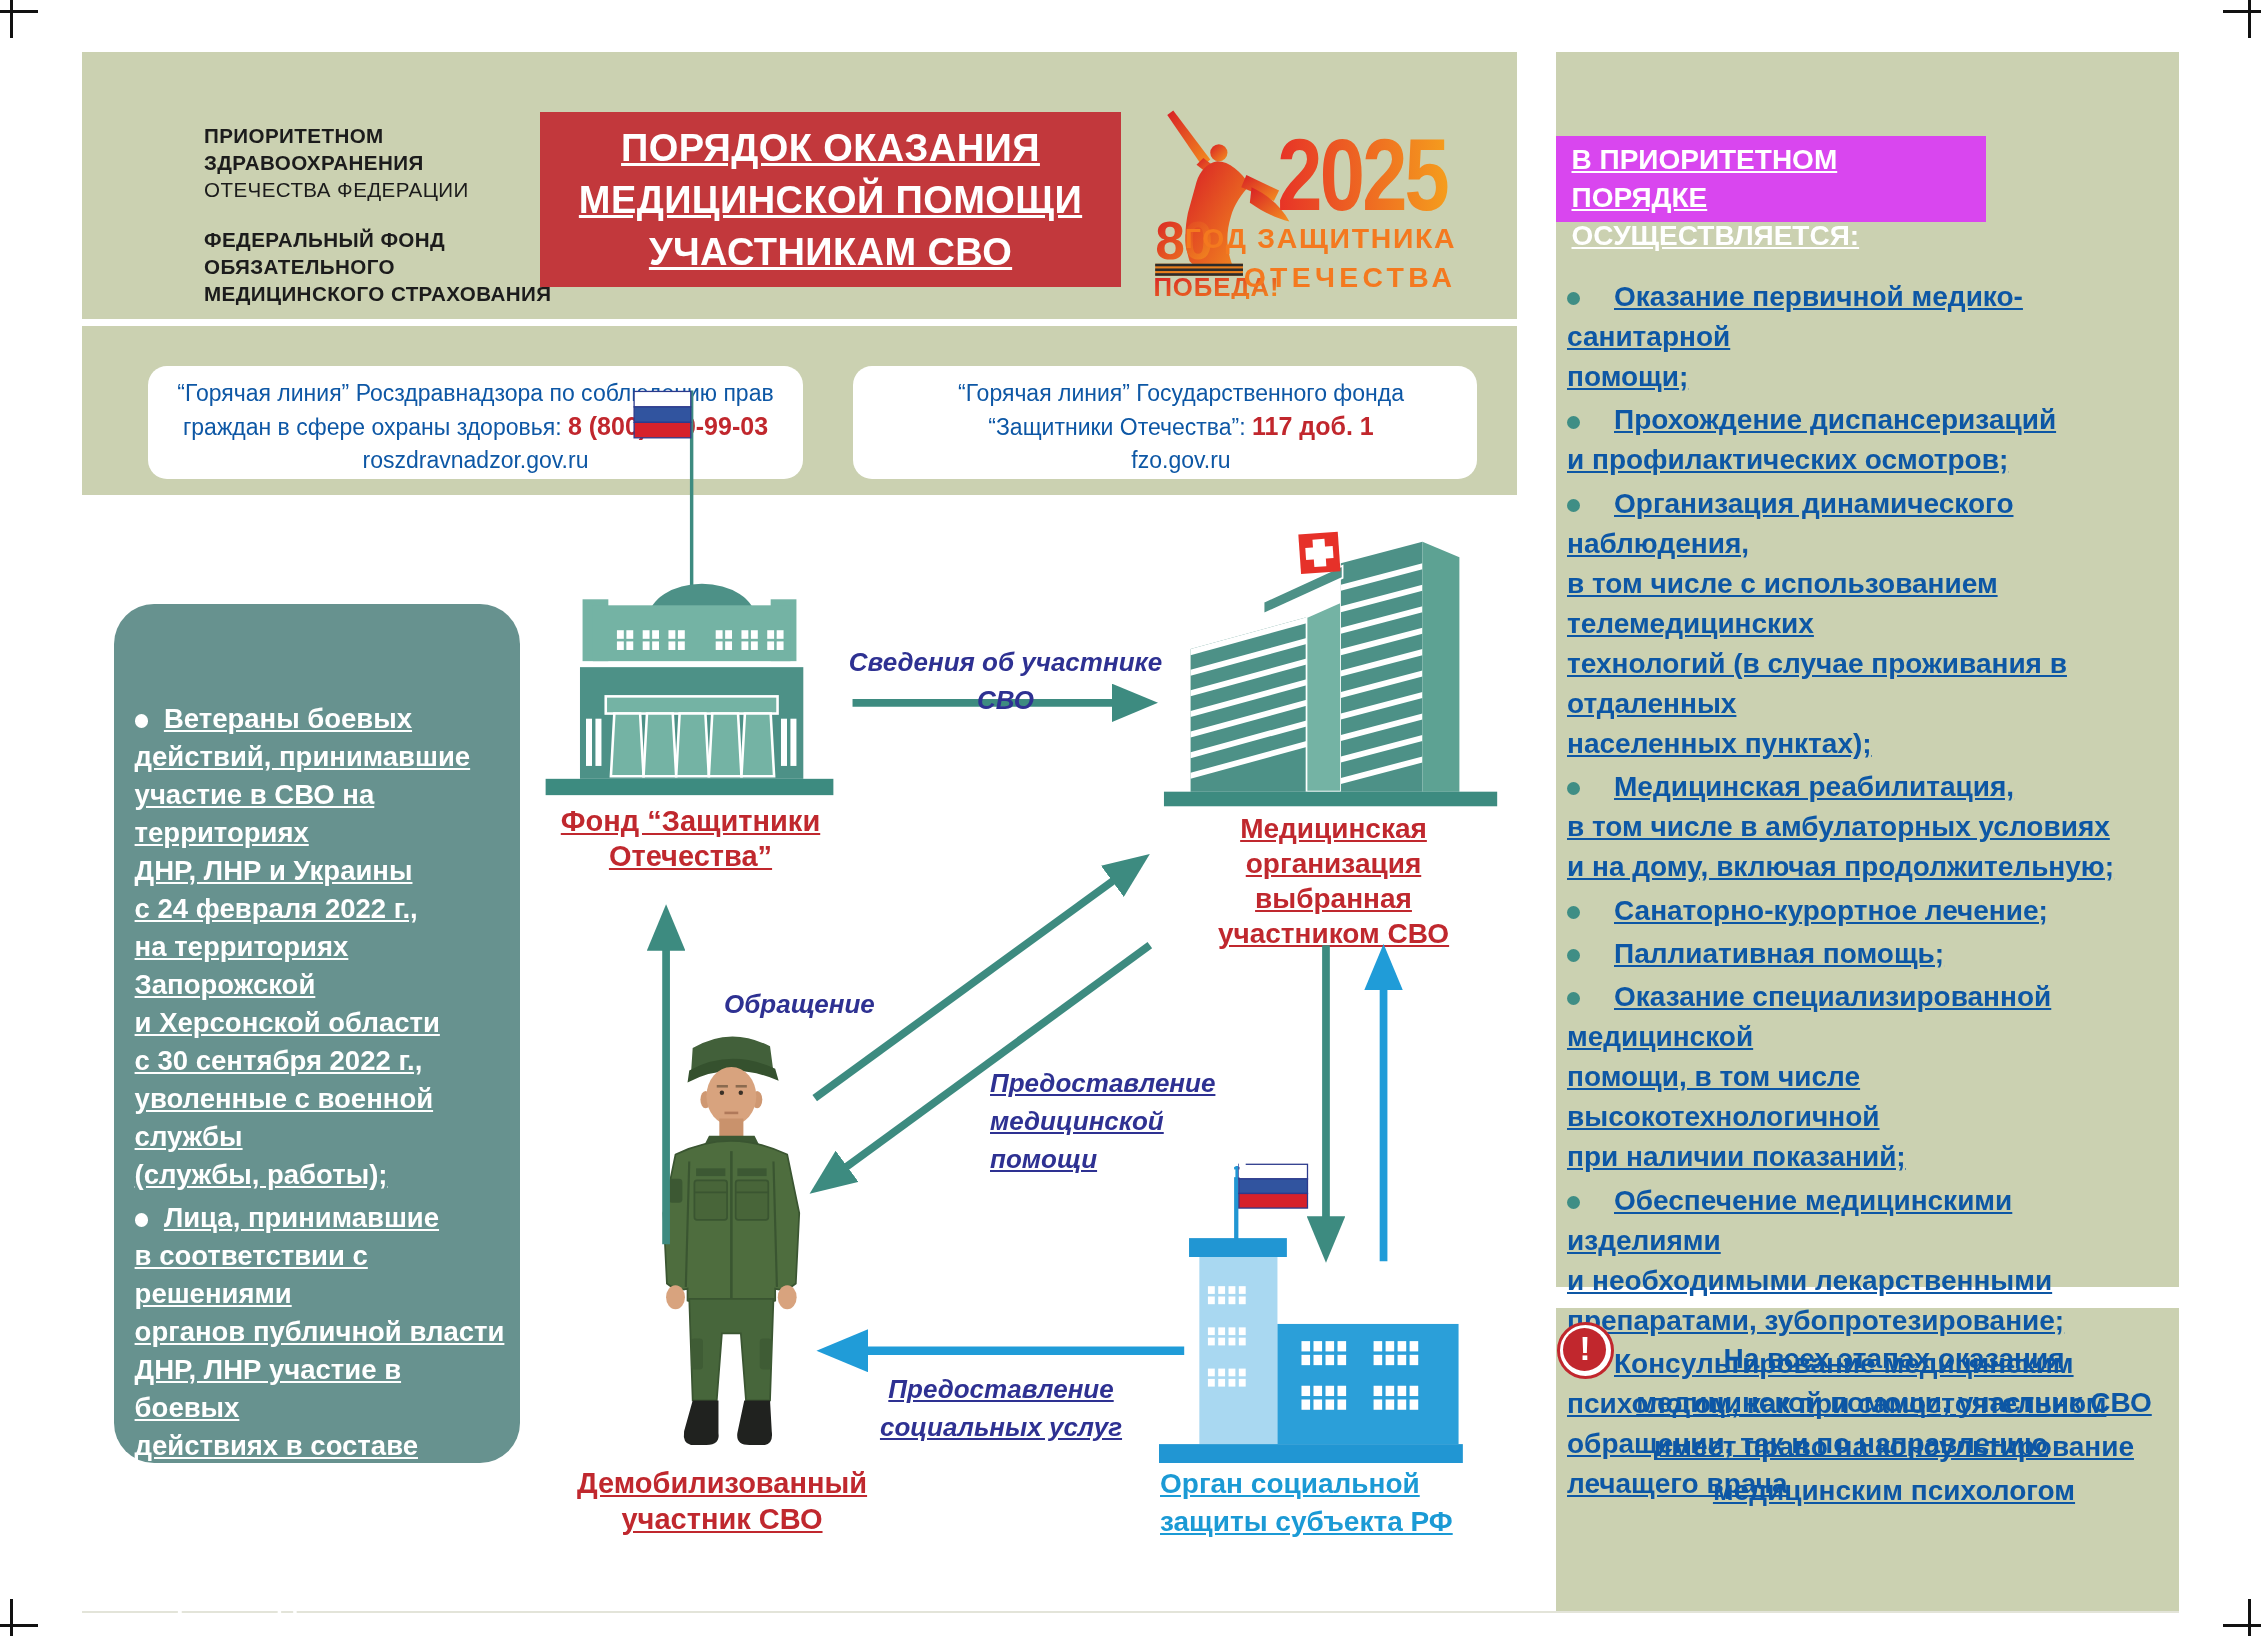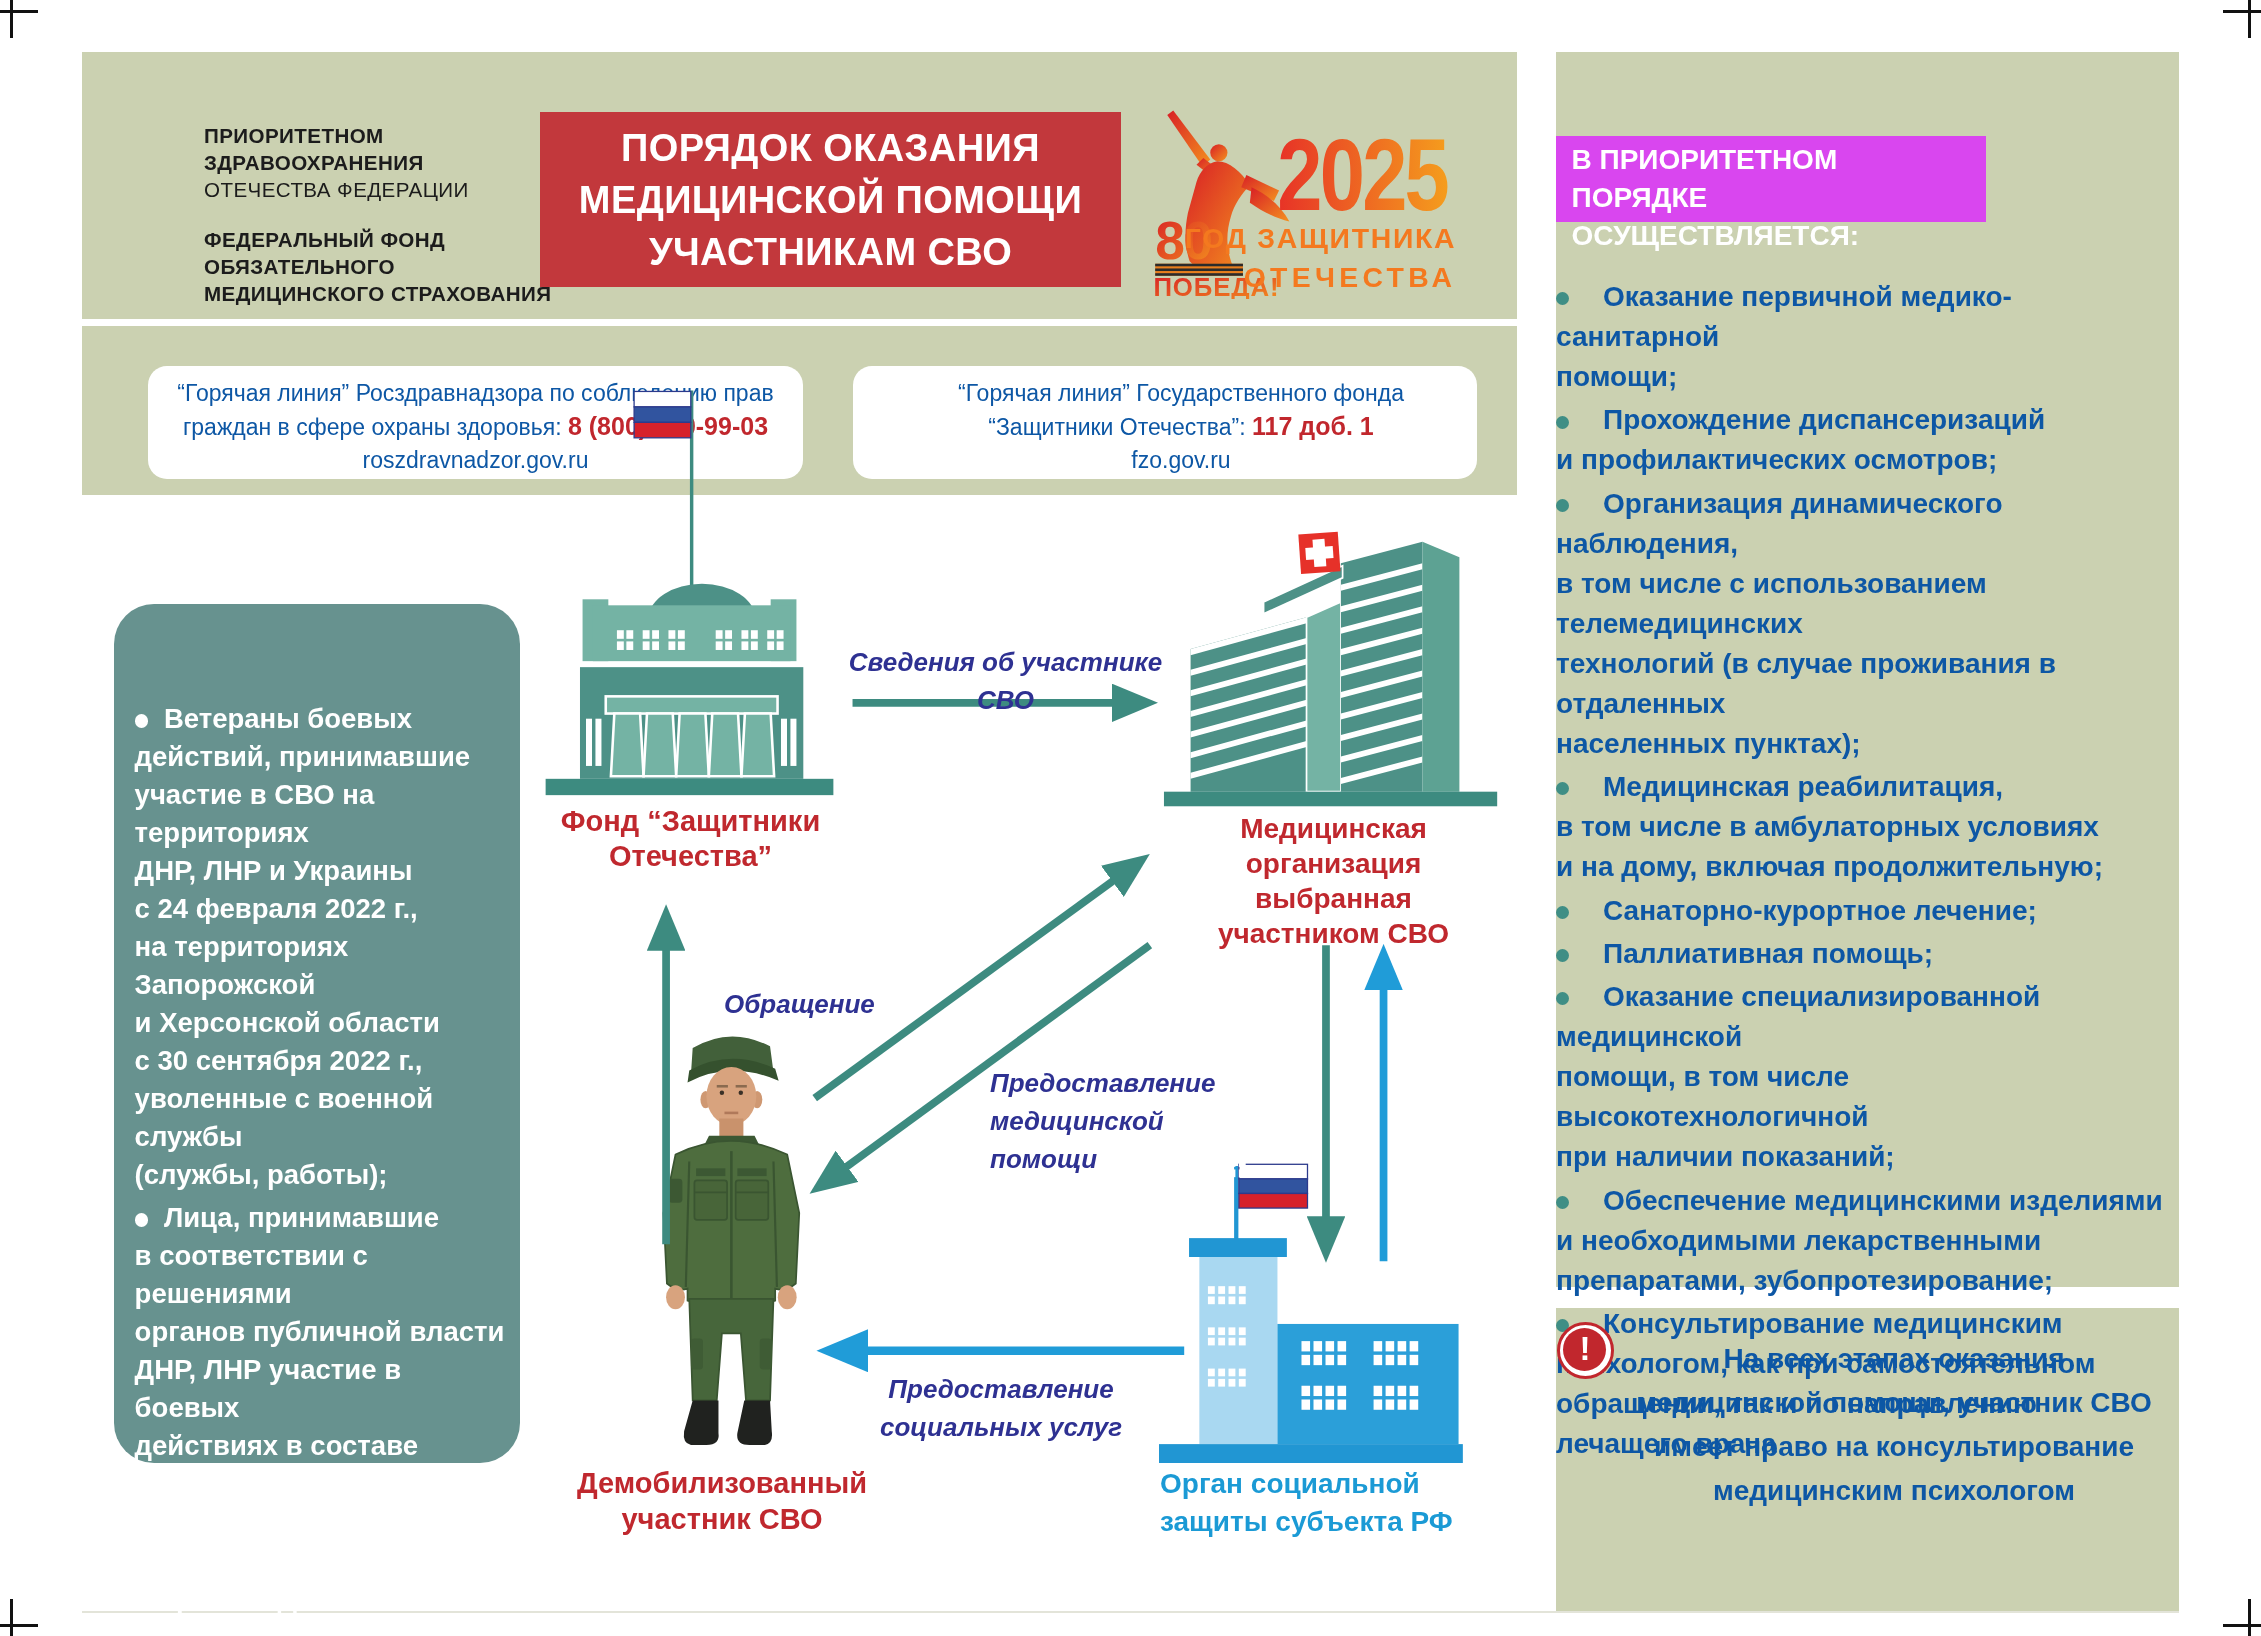--- a/index.html
+++ b/index.html
@@ -1,19 +1,19 @@
 <!DOCTYPE html>
 <html style="font-size:13.8px"><head>
 <meta charset="utf-8">
 <style>
   html,body{margin:0;padding:0;background:#ffffff;}
   .canvas{position:relative;width:2261px;height:1636px;background:#ffffff;overflow:hidden;
           font-family:"Liberation Sans",sans-serif;}
   .abs{position:absolute;}
-  .ml{white-space:pre-line;}
+  .ml{white-space:pre-line;text-decoration:underline;}
   
   .sage{background:#cbd1b1;}
   .top-band{left:82px;top:52px;width:1435px;height:443px;}
   .sidebar{left:1556px;top:52px;width:623px;height:1235px;}
   .notebox{left:1556px;top:1308px;width:623px;height:303px;}
   .white-line{left:82px;top:319px;width:1435px;height:6.9px;background:#ffffff;}
   .bottom-hairline{left:82px;top:1611px;width:2097px;height:1.7px;background:#e3e4d9;}
   
   .ministry{left:204px;top:122px;width:361px;color:#1c1c1c;font-size:20.6px;line-height:27px;font-weight:bold;letter-spacing:0.4px;}
   .ministry .reg{font-weight:normal;}
@@ -33,21 +33,21 @@
   .elig{left:114px;top:604px;width:406px;height:859px;background:#67928f;border-radius:40px;
         color:#ffffff;font-weight:bold;font-size:27.5px;line-height:38px;
         padding:96px 15.5px 0 20.6px;box-sizing:border-box;}
   .elig .item{margin:0 0 5.2px 0;}
   .dot{display:inline-block;width:13.8px;height:13.8px;border-radius:50%;background:#ffffff;
        margin-right:15.5px;vertical-align:middle;}
   
   .pr-head{left:1556px;top:136px;width:430px;height:86px;background:#d946ef;color:#ffffff;
            font-weight:bold;font-size:28px;line-height:38px;padding:5.2px 15.5px;box-sizing:border-box;}
   .pr-list{left:1556px;top:277px;width:612px;color:#0d57a5;font-weight:bold;font-size:28px;line-height:40px;}
-  .pr-item{margin-bottom:3.4px;}
+  .pr-item{margin-bottom:3.4px;padding-left:11px;}
   .tdot{display:inline-block;width:13px;height:13px;border-radius:50%;background:#3f8e85;
         margin-right:34px;vertical-align:middle;}
   
   .note-ico{left:1557px;top:1322px;width:57px;height:57px;border:3.4px solid #c1272d;border-radius:50%;
             background:#ffffff;box-sizing:border-box;}
   .note-ico .inner{position:absolute;left:3.4px;top:3.4px;width:43px;height:43px;border-radius:50%;
             background:#c1272d;color:#ffffff;font-weight:bold;font-size:33px;line-height:41px;text-align:center;}
   .note-text{left:1630px;top:1337px;width:528px;color:#0d57a5;font-weight:bold;font-size:28px;
              line-height:44px;text-align:center;}
   

